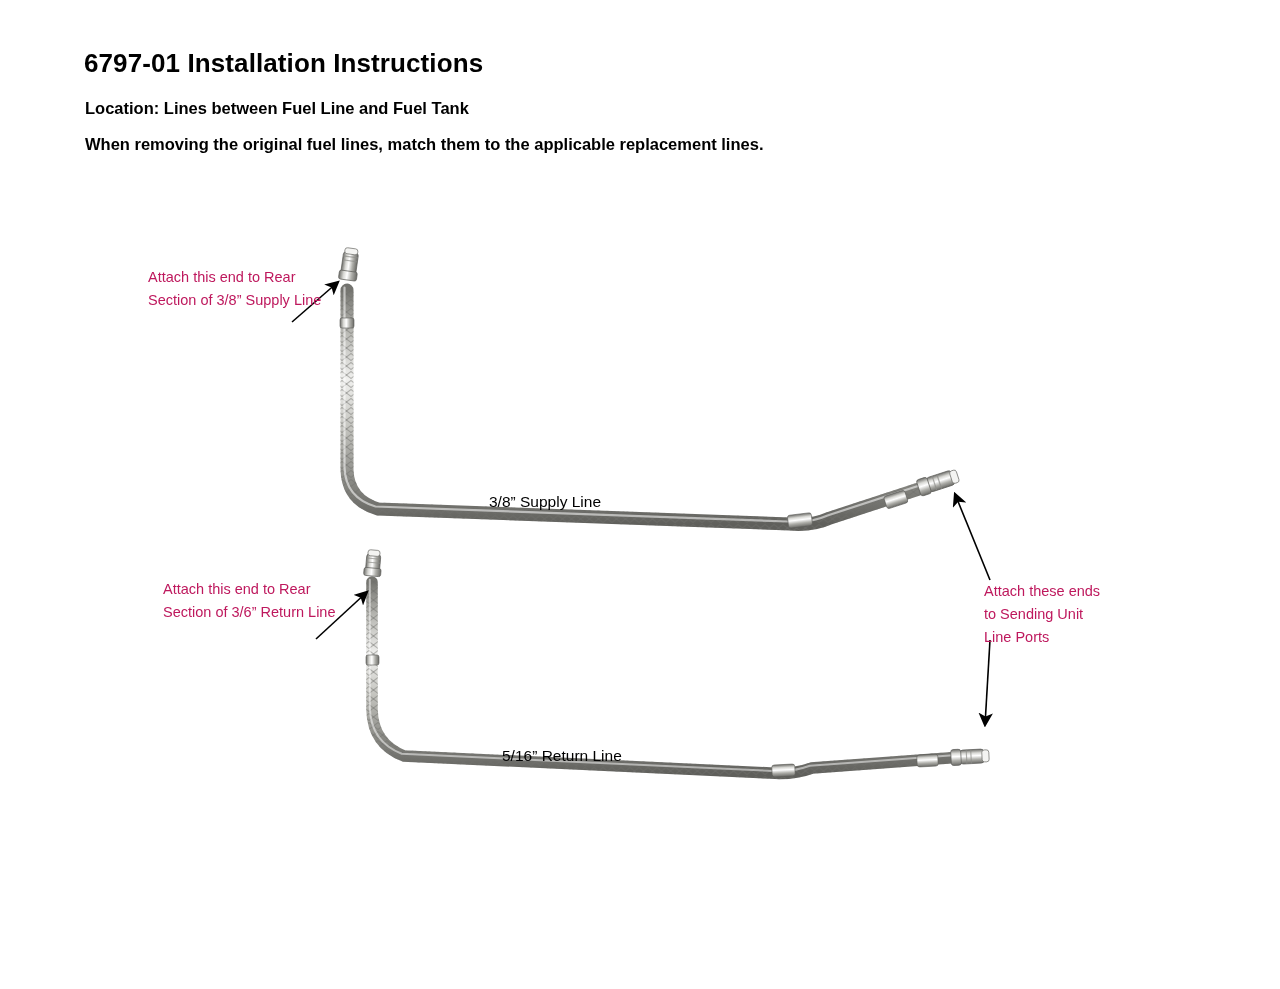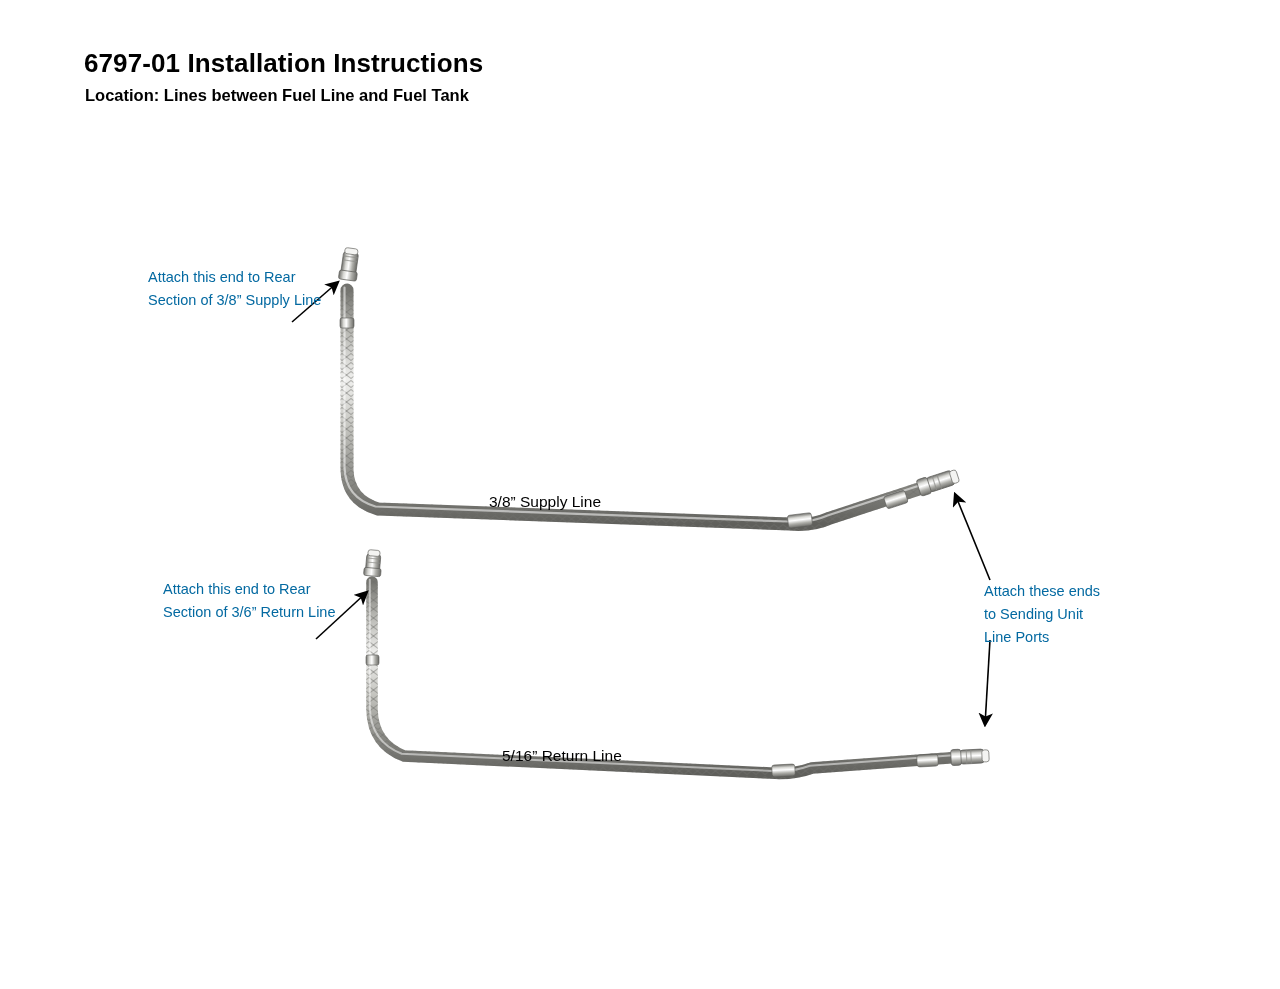--- a/index.html
+++ b/index.html
@@ -24,38 +24,38 @@
     left: 84px;
     top: 48px;
     font-size: 26px;
     font-weight: bold;
     letter-spacing: 0.1px;
     white-space: nowrap;
   }
   .subtitle {
     position: absolute;
     left: 85px;
-    top: 86px;
+    top: 99px;
     font-size: 16.5px;
     font-weight: bold;
     white-space: nowrap;
   }
   .instruction {
     position: absolute;
     left: 85px;
     top: 135px;
     font-size: 16.5px;
     font-weight: bold;
     white-space: nowrap;
   }
   .callout {
     position: absolute;
     font-size: 14.5px;
     line-height: 23px;
-    color: #0369a1;
+    color: #be185d;
   }
   #callout-supply-end { left: 148px; top: 266px; width: 180px; }
   #callout-return-end { left: 163px; top: 578px; width: 180px; }
   #callout-sending-unit { left: 984px; top: 580px; width: 130px; }
   .line-label {
     position: absolute;
     font-size: 15.5px;
     white-space: nowrap;
     text-align: center;
   }
@@ -69,20 +69,21 @@
     height: 989px;
   }
 </style>
 </head>
 <body>
 
 <div class="page">
 
   <div class="title">6797-01 Installation Instructions</div>
   <div class="subtitle">Location: Lines between Fuel Line and Fuel Tank</div>
+  <div class="instruction">When removing the original fuel lines, match them to the applicable replacement lines.</div>
 
   <svg class="svg-layer" viewBox="0 0 1280 989">
     <defs>
       <linearGradient id="hoseV" x1="0" y1="0" x2="1" y2="0">
         <stop offset="0%" stop-color="#74746f"></stop>
         <stop offset="18%" stop-color="#b9b9b4"></stop>
         <stop offset="38%" stop-color="#f0f0ee"></stop>
         <stop offset="58%" stop-color="#c6c6c1"></stop>
         <stop offset="82%" stop-color="#888883"></stop>
         <stop offset="100%" stop-color="#5f5f5b"></stop>

